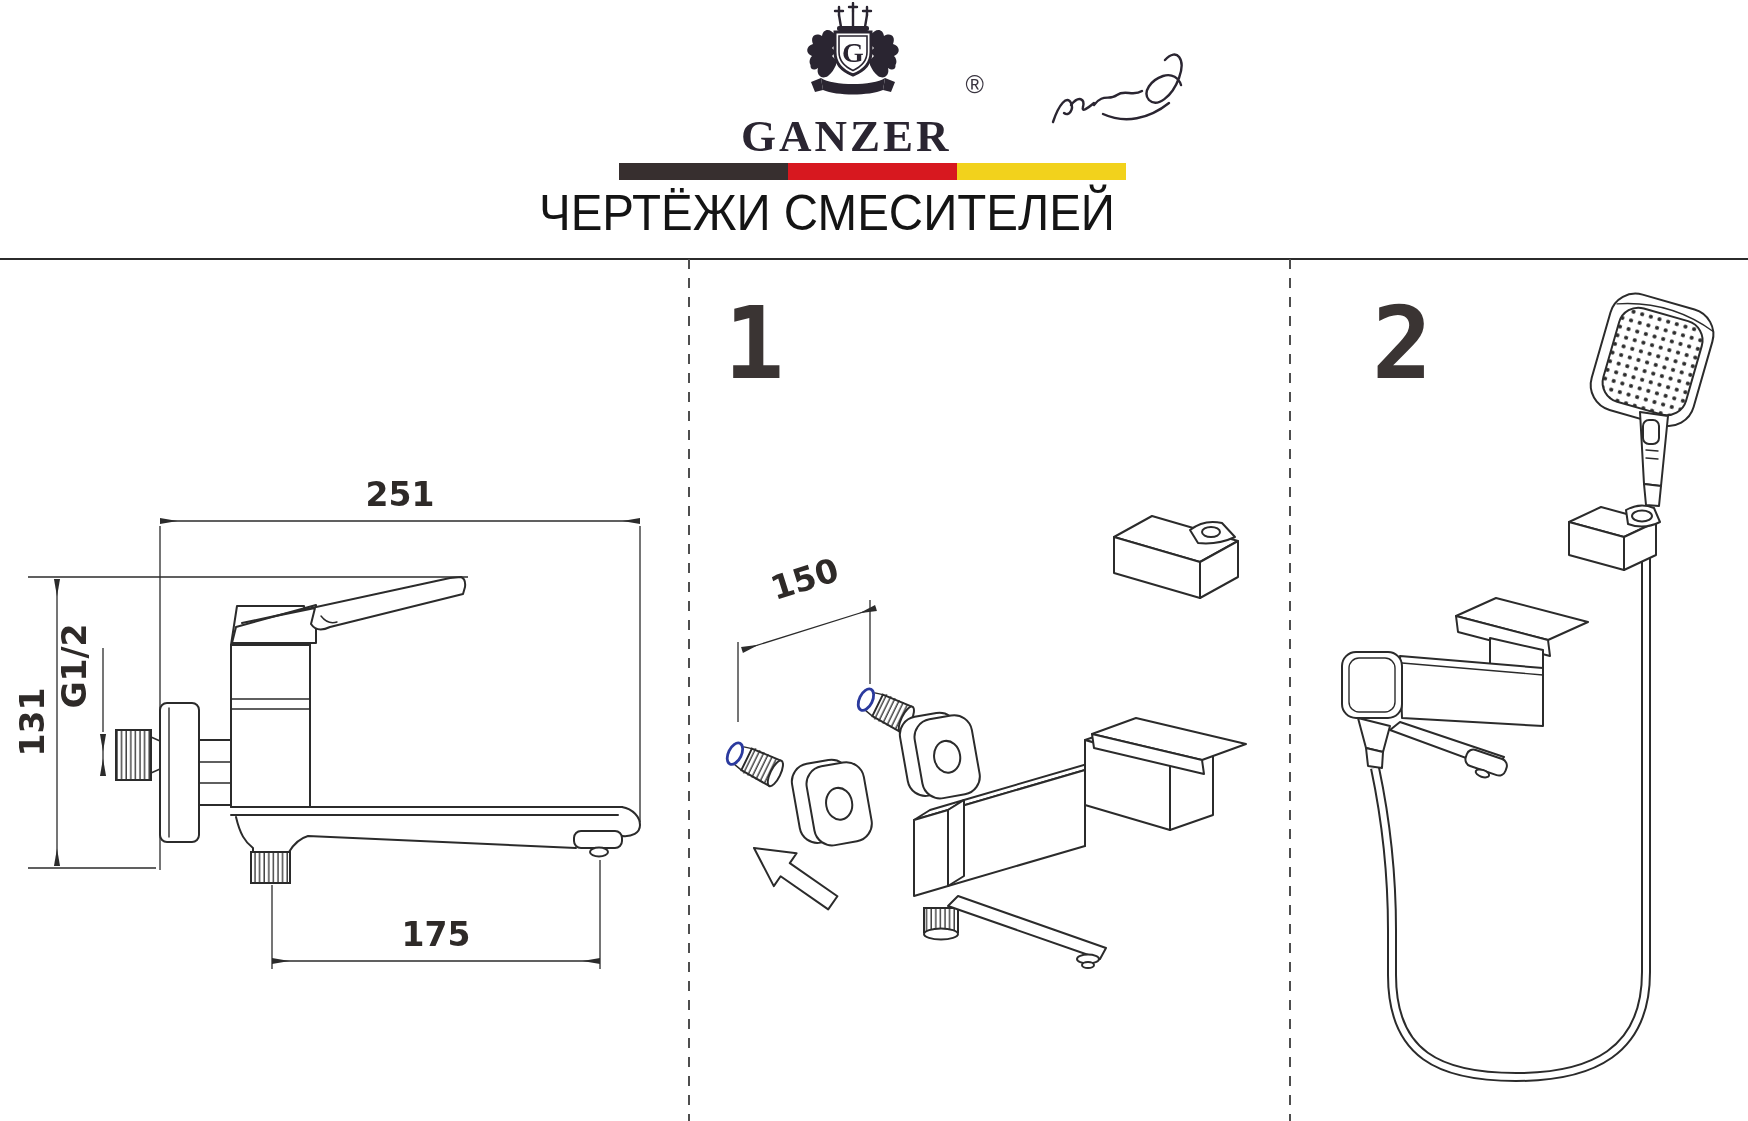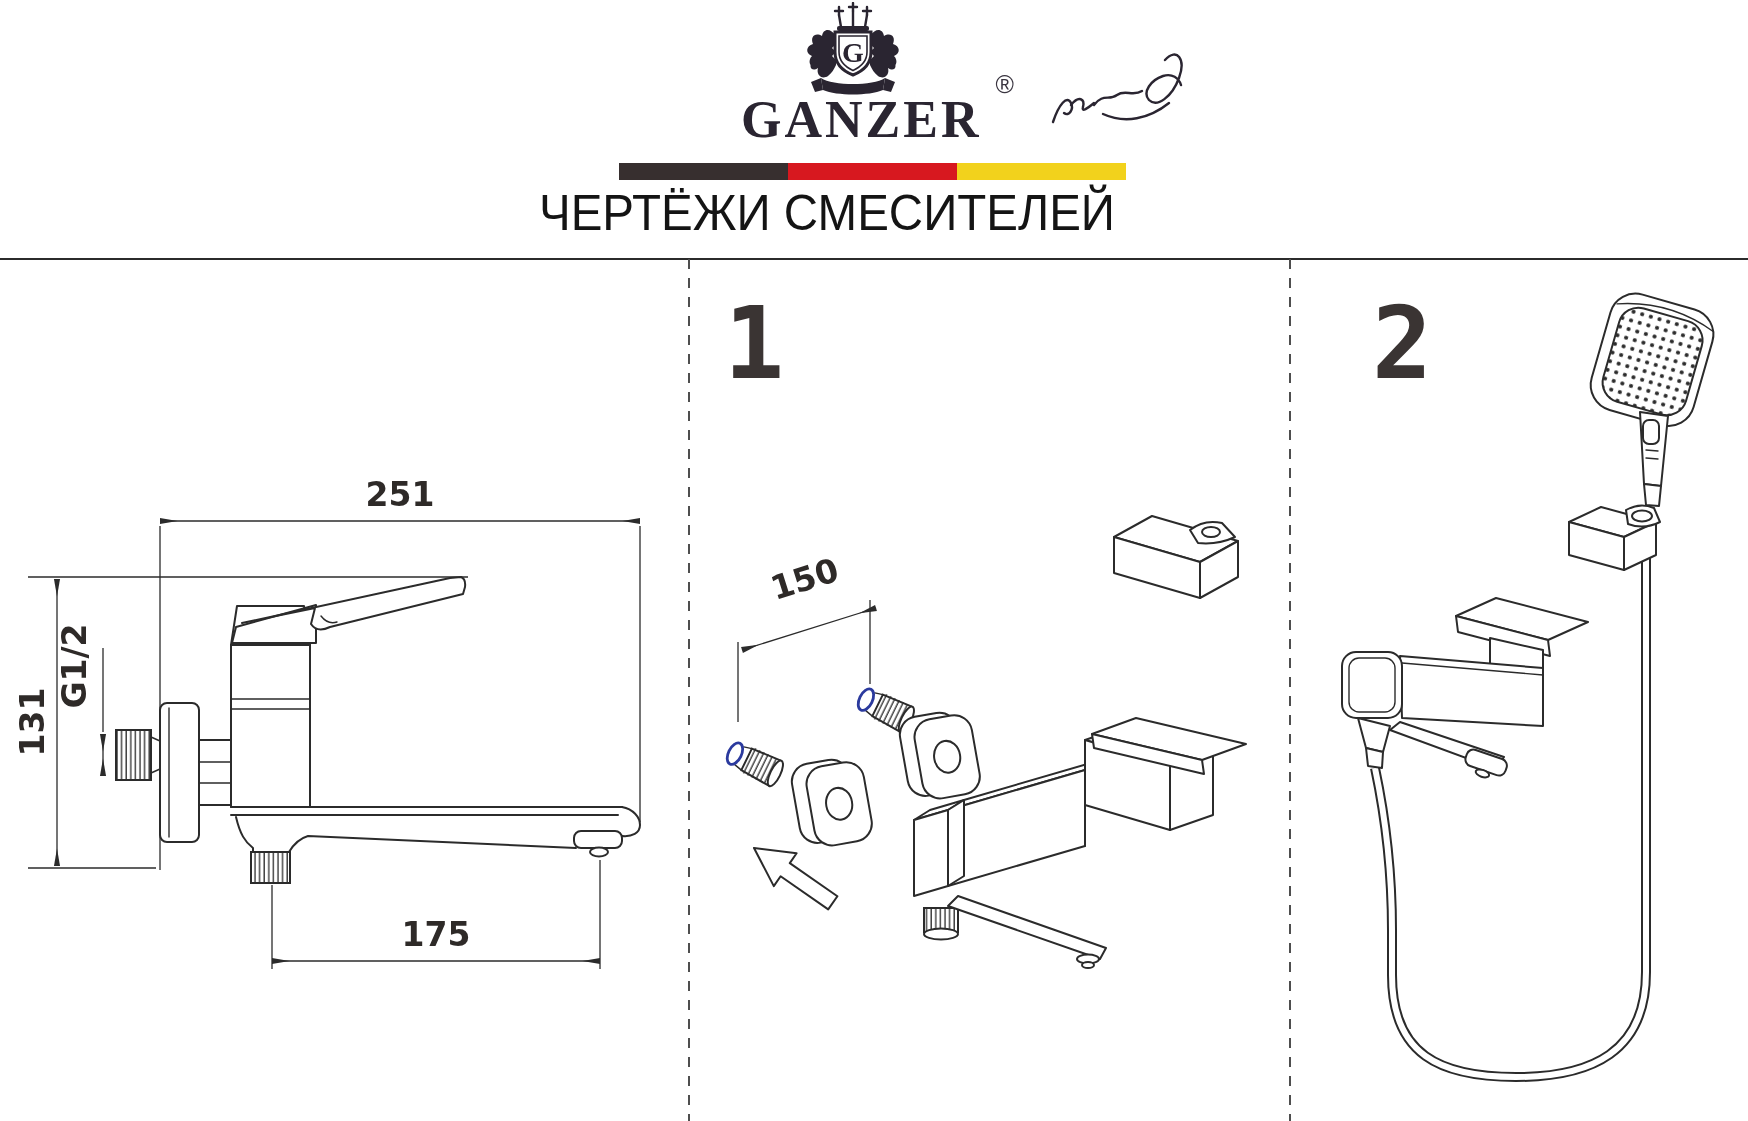--- a/index.html
+++ b/index.html
@@ -1,21 +1,21 @@
 <!DOCTYPE html>
 <html><head>
 <meta charset="utf-8">
 <style>
   html,body{margin:0;padding:0;background:#ffffff;}
   body{width:1748px;height:1121px;position:relative;overflow:hidden;
        font-family:"Liberation Sans",sans-serif;color:#1c1c1c;}
   .abs{position:absolute;}
   
-  .brand-text{font-family:"Liberation Serif",serif;font-weight:700;font-size:52px;
-              letter-spacing:3px;color:#2a2531;line-height:1;}
+  .brand-text{font-family:"Liberation Serif",serif;font-weight:700;font-size:45px;
+              letter-spacing:3px;color:#2a2531;line-height:1;margin-top:20px;}
   .reg-mark{font-size:25px;color:#3a3540;line-height:1;}
   .flag{left:619px;top:163px;width:507px;height:17px;display:flex;}
   .flag div{flex:1 1 33.33%;height:100%;}
   .page-title{left:827px;top:184px;transform:translateX(-50%) scaleX(.95);
               font-size:50px;font-weight:400;color:#141414;white-space:nowrap;
               letter-spacing:0px;}
   .hrule{left:0;top:258px;width:1748px;height:2px;background:#2b2b2b;}
   .vdash{top:259px;height:862px;width:2px;
          background:repeating-linear-gradient(to bottom,#4e4e4e 0 10px,transparent 10px 19px);}
   .step-num{font-family:"DejaVu Sans Mono","Liberation Mono",monospace;

